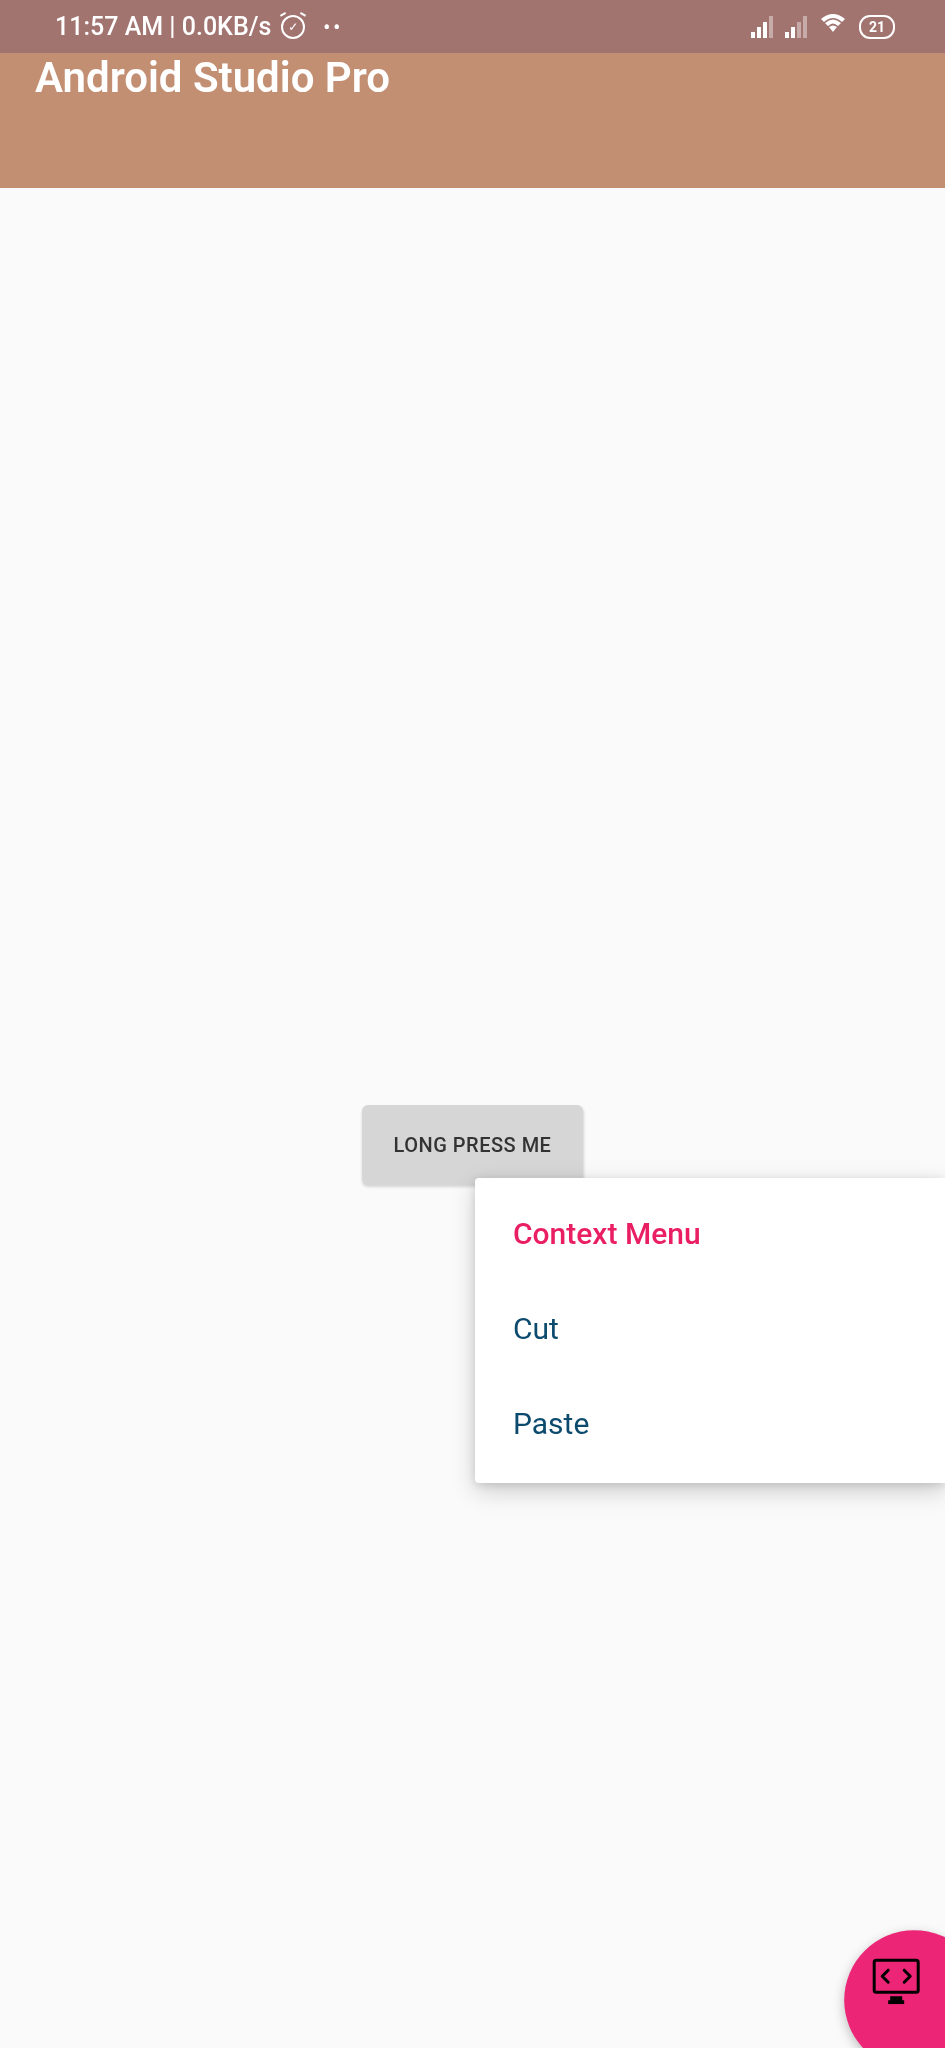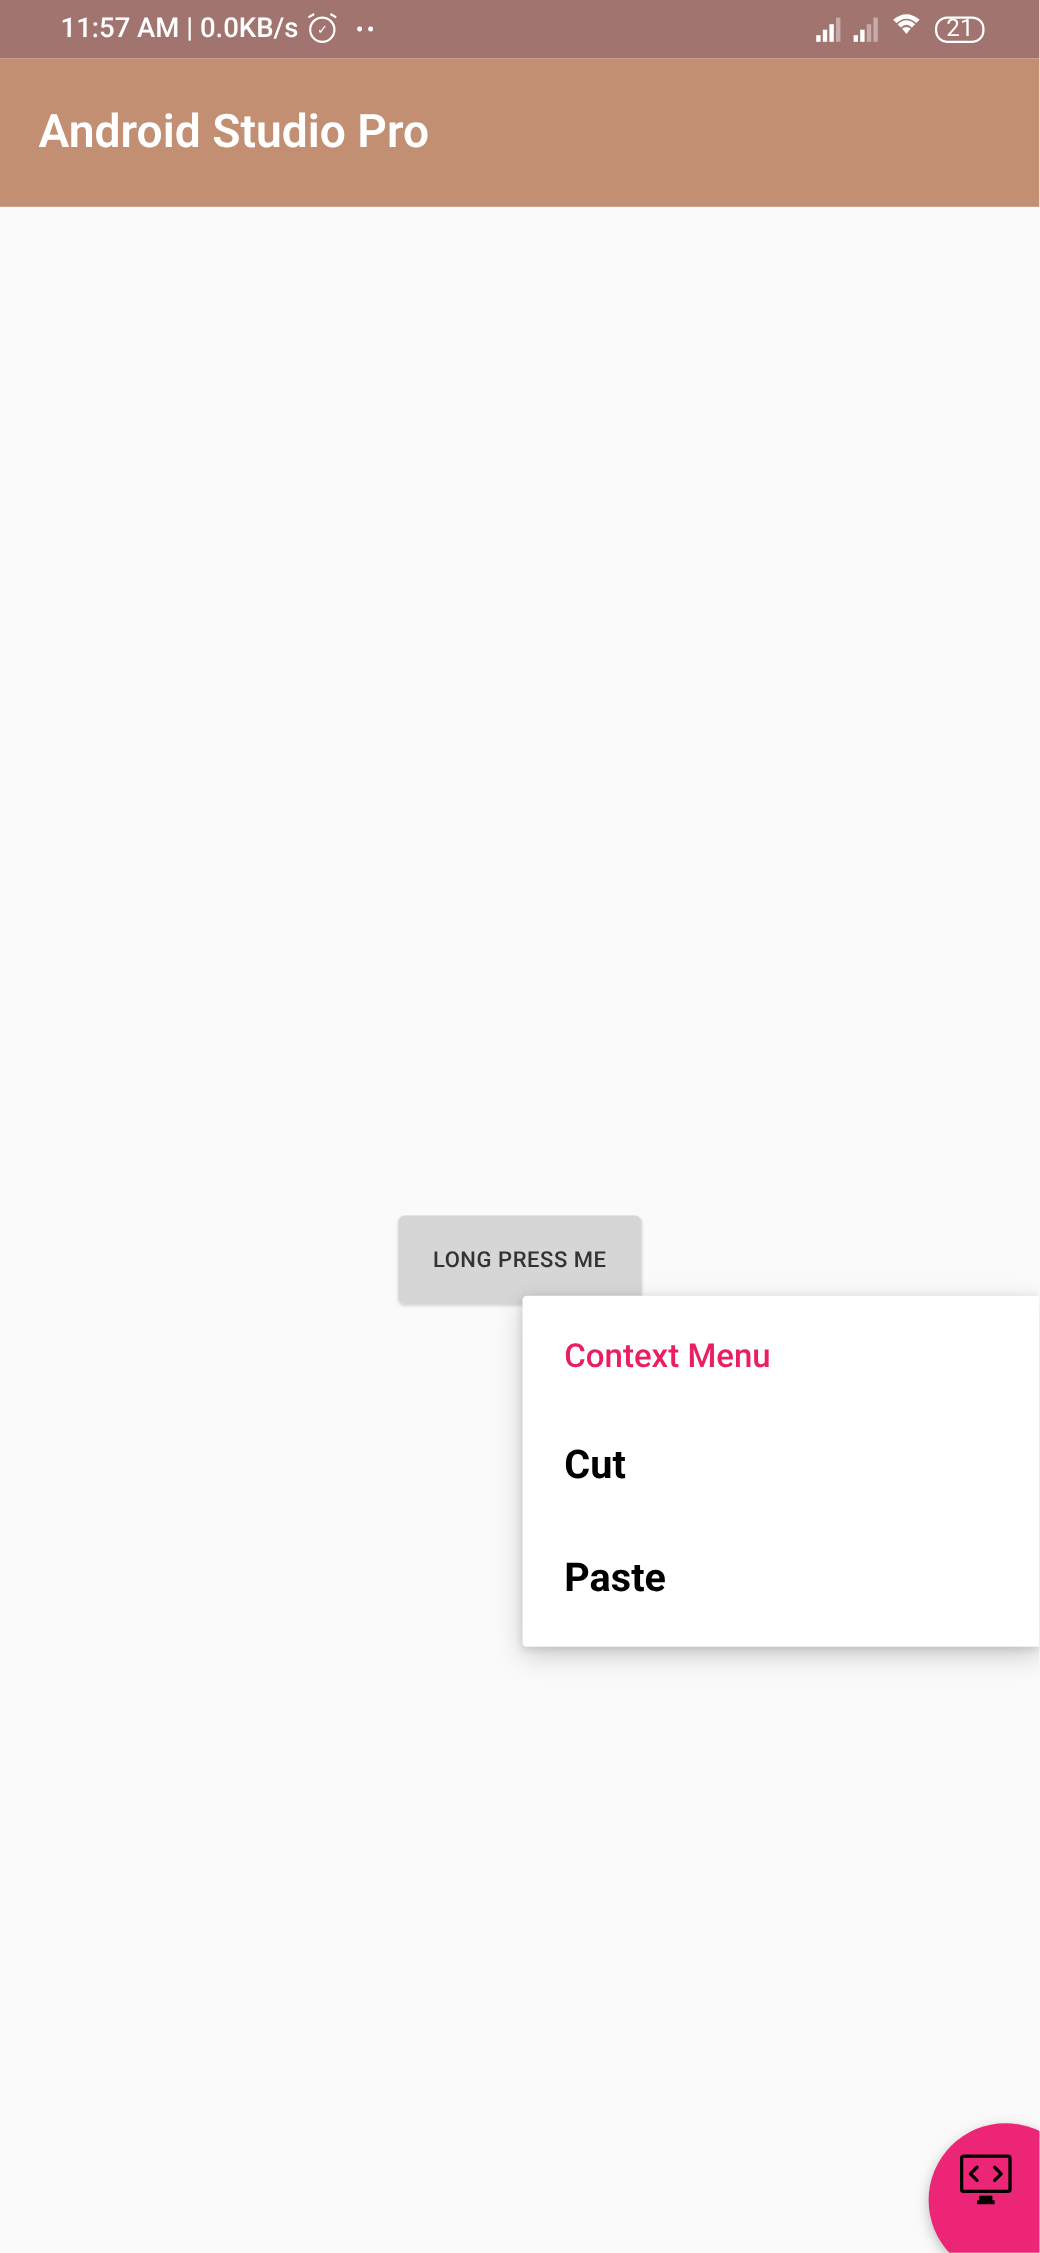--- a/index.html
+++ b/index.html
@@ -84,29 +84,29 @@
       width: 4px;
       background: white;
     }
     .signal-bar.dim {
       opacity: 0.4;
     }
     .battery-badge {
       border: 2px solid white;
       border-radius: 11px;
       padding: 0px 8px;
-      font-size: 22px;
+      font-size: 14px;
       line-height: 20px;
-      font-weight: 400;
+      font-weight: 700;
     }
     .app-bar {
       height: 135px;
       background: #c38f73;
       display: flex;
-      align-items: center;
+      align-items: flex-start;
       padding: 0 35px;
     }
     .app-title {
       color: white;
       font-size: 42px;
       font-weight: 600;
     }
     .content {
       position: relative;
       height: calc(100% - 205px);
@@ -137,24 +137,24 @@
       border-radius: 4px 0 0 4px;
       padding: 20px 0 12px 0;
     }
     .menu-header {
       color: #e91e63;
       font-size: 30px;
       font-weight: 500;
       padding: 18px 38px 30px 38px;
     }
     .menu-item {
-      font-size: 36px;
-      color: #000000;
+      font-size: 30px;
+      color: #0c4a6e;
       padding: 30px 38px;
-      font-weight: 700;
+      font-weight: 400;
     }
     .fab {
       position: absolute;
       bottom: 0;
       right: 0;
       width: 140px;
       height: 140px;
       background: #ed2576;
       border-radius: 50%;
       transform: translate(28%, 28%);

